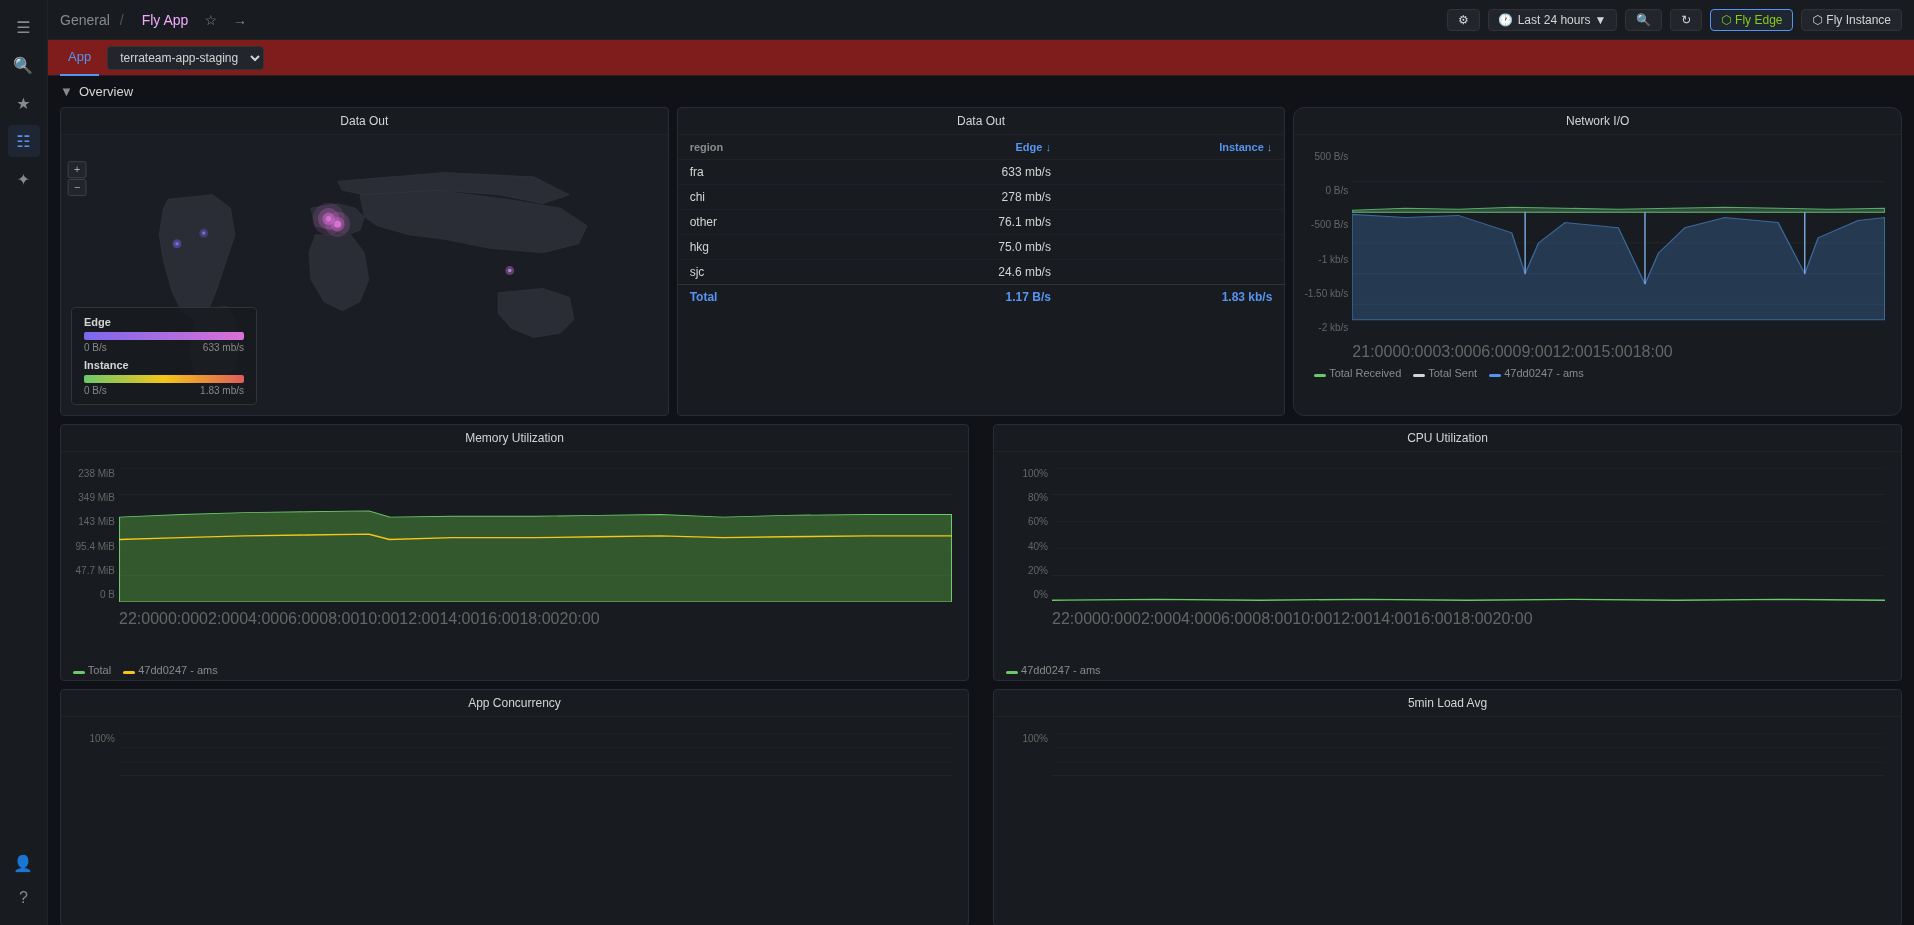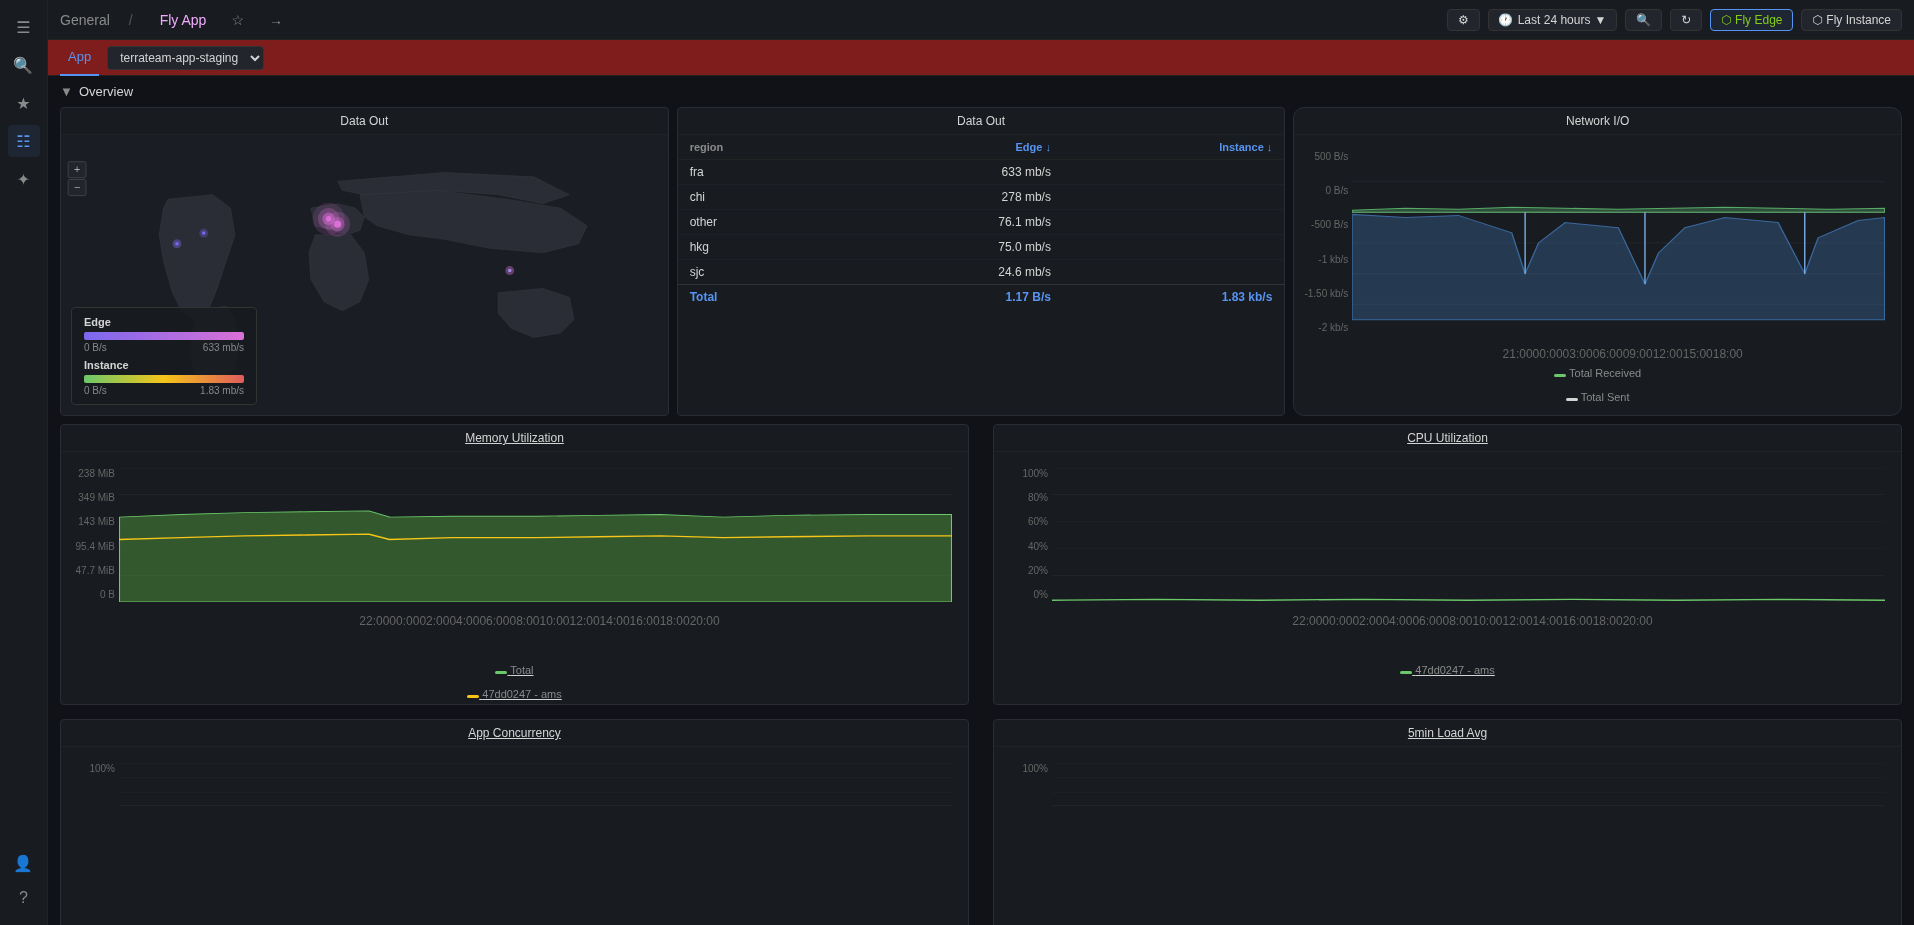--- a/index.html
+++ b/index.html
@@ -11,21 +11,21 @@
     }
     .sidebar-icon { width: 32px; height: 32px; display: flex; align-items: center; justify-content: center; color: #8a8a8a; cursor: pointer; border-radius: 4px; margin: 3px 0; font-size: 16px; }
     .sidebar-icon.active { color: #f5a623; }
     .sidebar-icon.active-blue { color: #5794f2; background: #1f2633; }
     .sidebar-bottom { margin-top: auto; }
 
     
     .topbar {
       position: fixed; left: 48px; top: 0; right: 0; height: 40px; background: #181b1f; display: flex; align-items: center; padding: 0 12px; border-bottom: 1px solid #222; z-index: 99;
     }
-    .topbar-breadcrumb { display: flex; align-items: center; gap: 19px; font-size: 14px; color: #8a8a8a; }
+    .topbar-breadcrumb { display: flex; align-items: center; gap: 10px; font-size: 14px; color: #8a8a8a; }
     .topbar-breadcrumb .sep { color: #555; }
     .topbar-breadcrumb .active { color: #f0abfc; margin-left: 8px; }
     .topbar-star { color: #8a8a8a; font-size: 14px; margin-left: 6px; cursor: pointer; }
     .topbar-share { color: #8a8a8a; font-size: 14px; margin-left: 6px; cursor: pointer; }
     .topbar-right { margin-left: auto; display: flex; align-items: center; gap: 8px; }
     .topbar-btn { background: #22252c; border: 1px solid #333; color: #d4d4d4; border-radius: 4px; padding: 3px 10px; font-size: 12px; cursor: pointer; display: flex; align-items: center; gap: 4px; }
     .topbar-btn.active-tab { background: #1f2633; border-color: #5794f2; color: #84cc16; }
 
     
     .subnav {
@@ -75,31 +75,31 @@
     .data-table tr:last-child td { border-bottom: none; }
     .data-table tr.total-row td { color: #5794f2; font-weight: 600; border-top: 1px solid #333; }
     .data-table td.edge-val { text-align: right; color: #d4d4d4; }
     .data-table td.inst-val { text-align: right; color: #d4d4d4; }
 
     
     .network-panel { background: #181b1f; border: 1px solid #282c34; border-radius: 11px; overflow: hidden; }
     .network-chart { height: 240px; position: relative; padding: 8px; }
 
     
-    .bottom-panels { display: grid; grid-template-columns: 1fr 1fr; gap: 24px; margin-bottom: 14px; text-decoration: underline; }
+    .bottom-panels { display: grid; grid-template-columns: 1fr 1fr; gap: 24px; margin-bottom: 8px; }
     .chart-panel { background: #181b1f; border: 1px solid #282c34; border-radius: 4px; overflow: hidden; }
     .chart-body { height: 200px; padding: 0 8px 8px; position: relative; }
 
     
-    .legend-row { display: flex; align-items: center; gap: 12px; padding: 4px 12px; font-size: 11px; color: #8a8a8a; flex-direction: column; }
+    .legend-row { display: flex; align-items: center; gap: 12px; padding: 4px 12px; font-size: 11px; color: #8a8a8a; }
     .legend-dot { width: 12px; height: 3px; border-radius: 2px; display: inline-block; }
 
     
     .chart-y-labels { position: absolute; left: 0; top: 8px; bottom: 30px; display: flex; flex-direction: column; justify-content: space-between; font-size: 10px; color: #666; width: 50px; text-align: right; padding-right: 4px; }
-    .chart-x-labels { position: absolute; bottom: 2px; left: 50px; right: 0; display: flex; justify-content: center; font-size: 12px; color: #666; }
+    .chart-x-labels { position: absolute; bottom: 2px; left: 50px; right: 0; display: flex; justify-content: flex-start; font-size: 16px; color: #666; }
     .chart-area { position: absolute; left: 50px; right: 8px; top: 8px; bottom: 28px; }
 
     
     svg.chart-svg { width: 100%; height: 100%; }
   </style>
 </head>
 <body>
 
 <div class="sidebar">
   <div class="sidebar-icon">☰</div>

